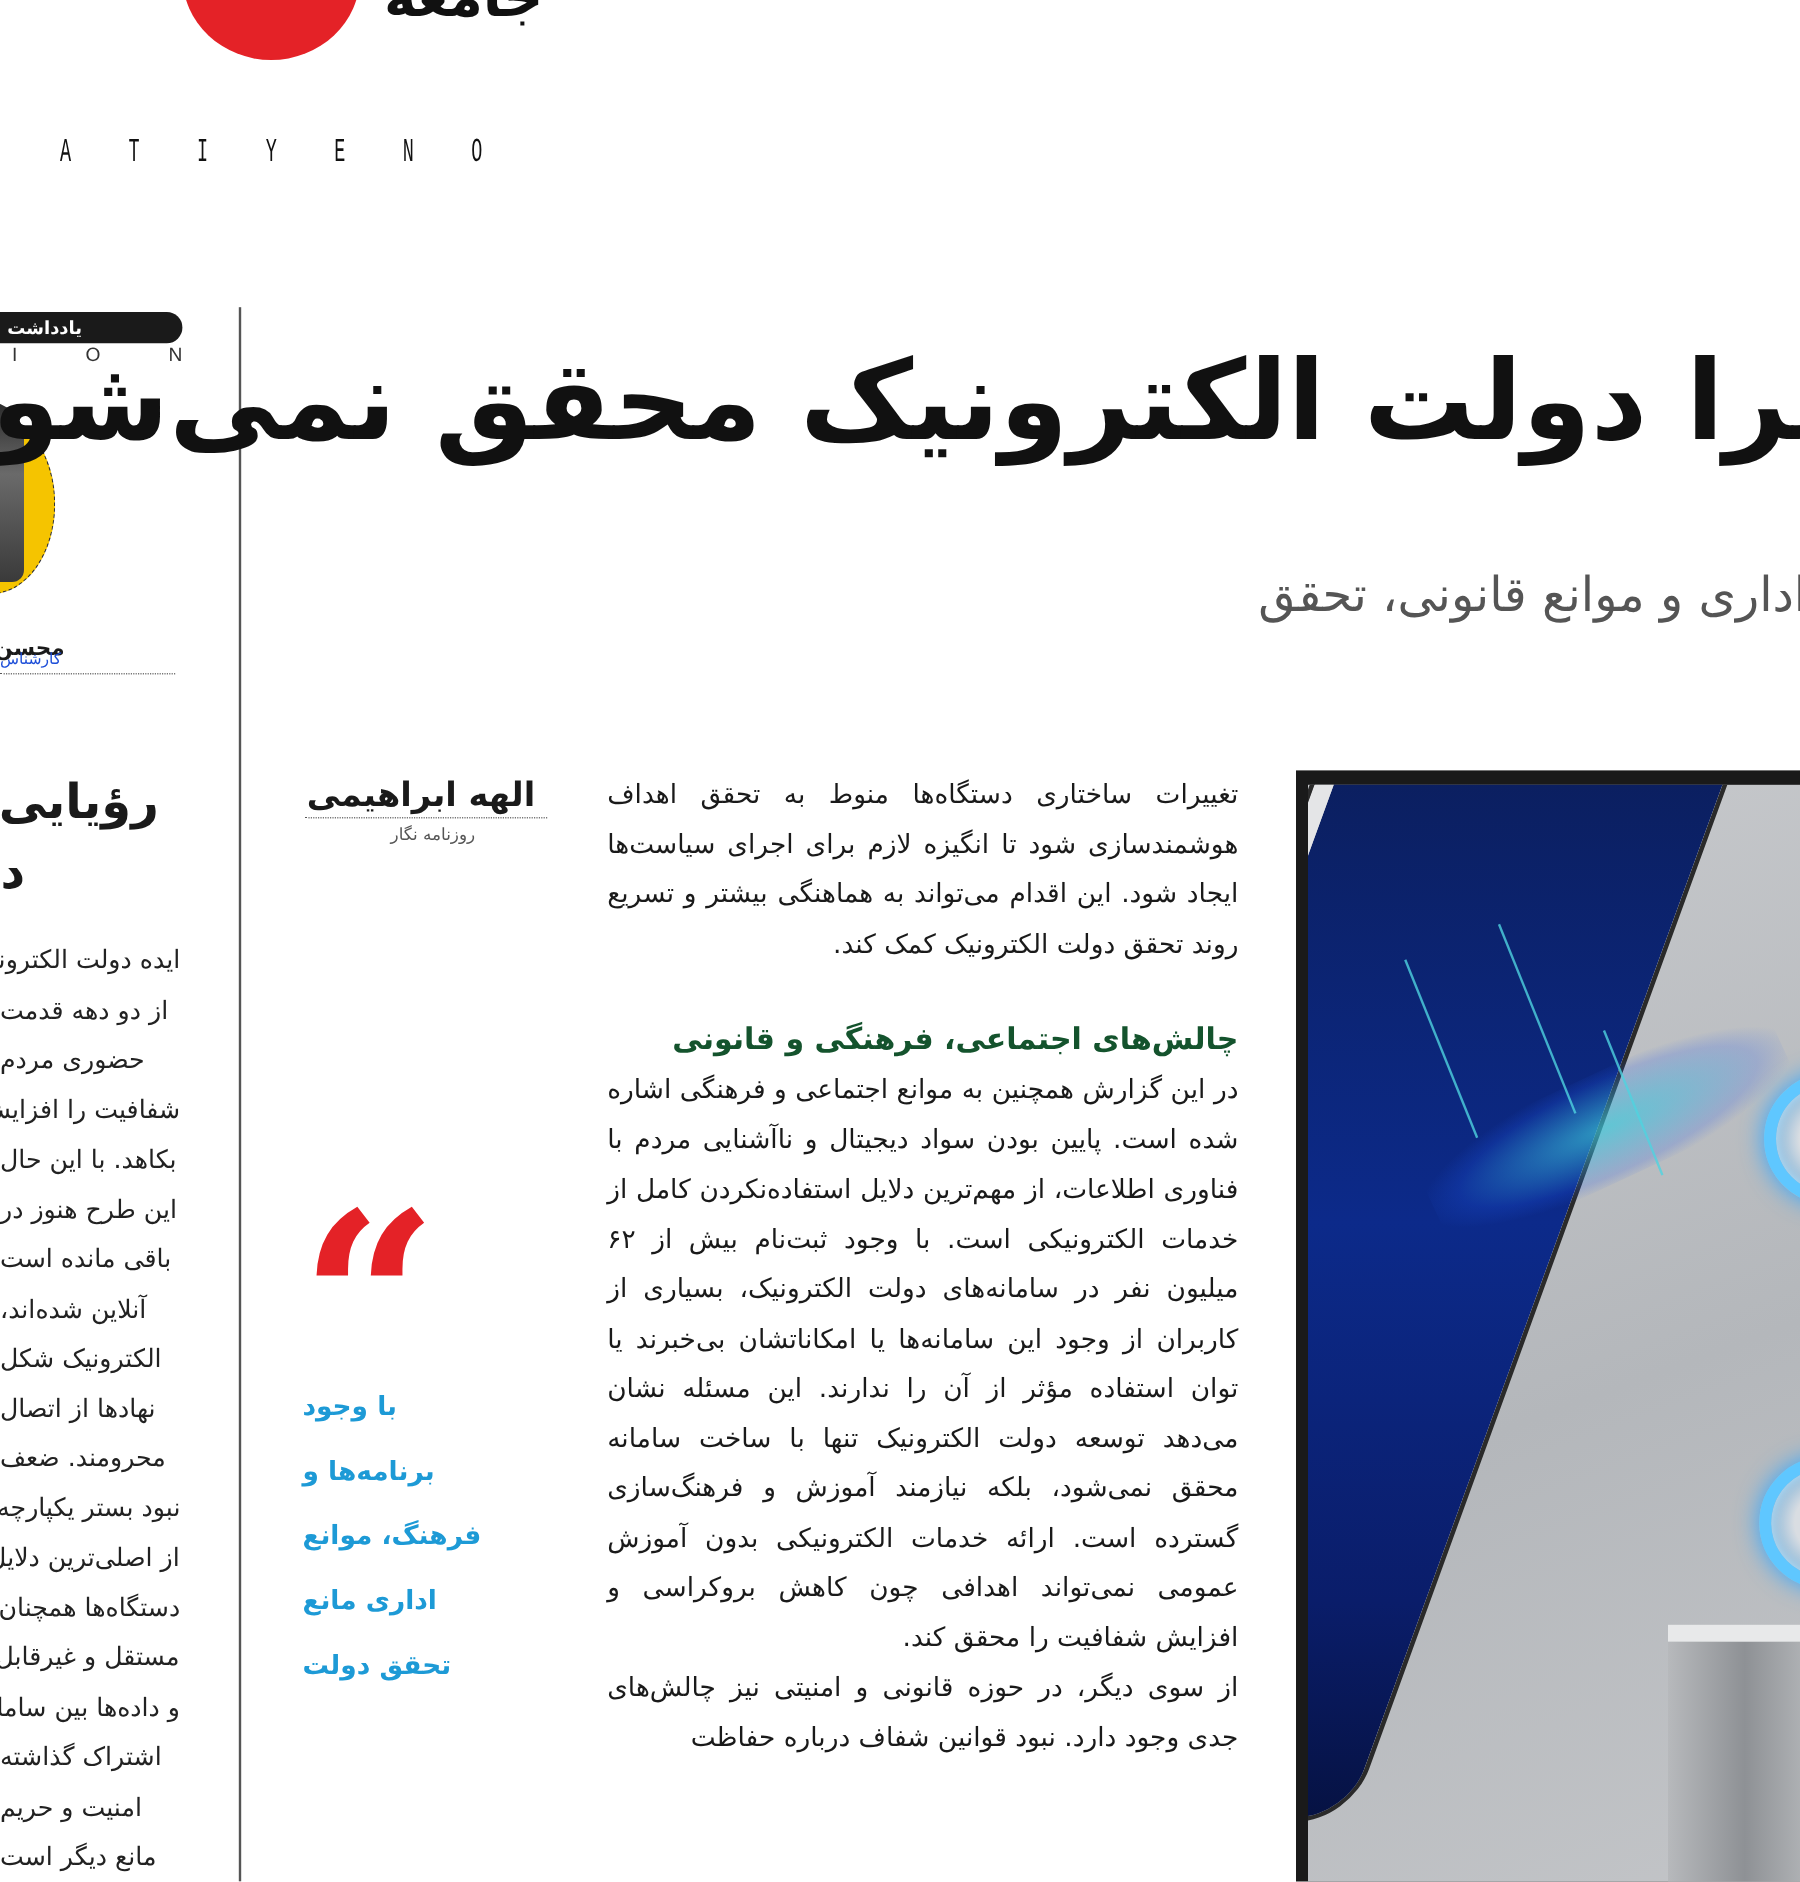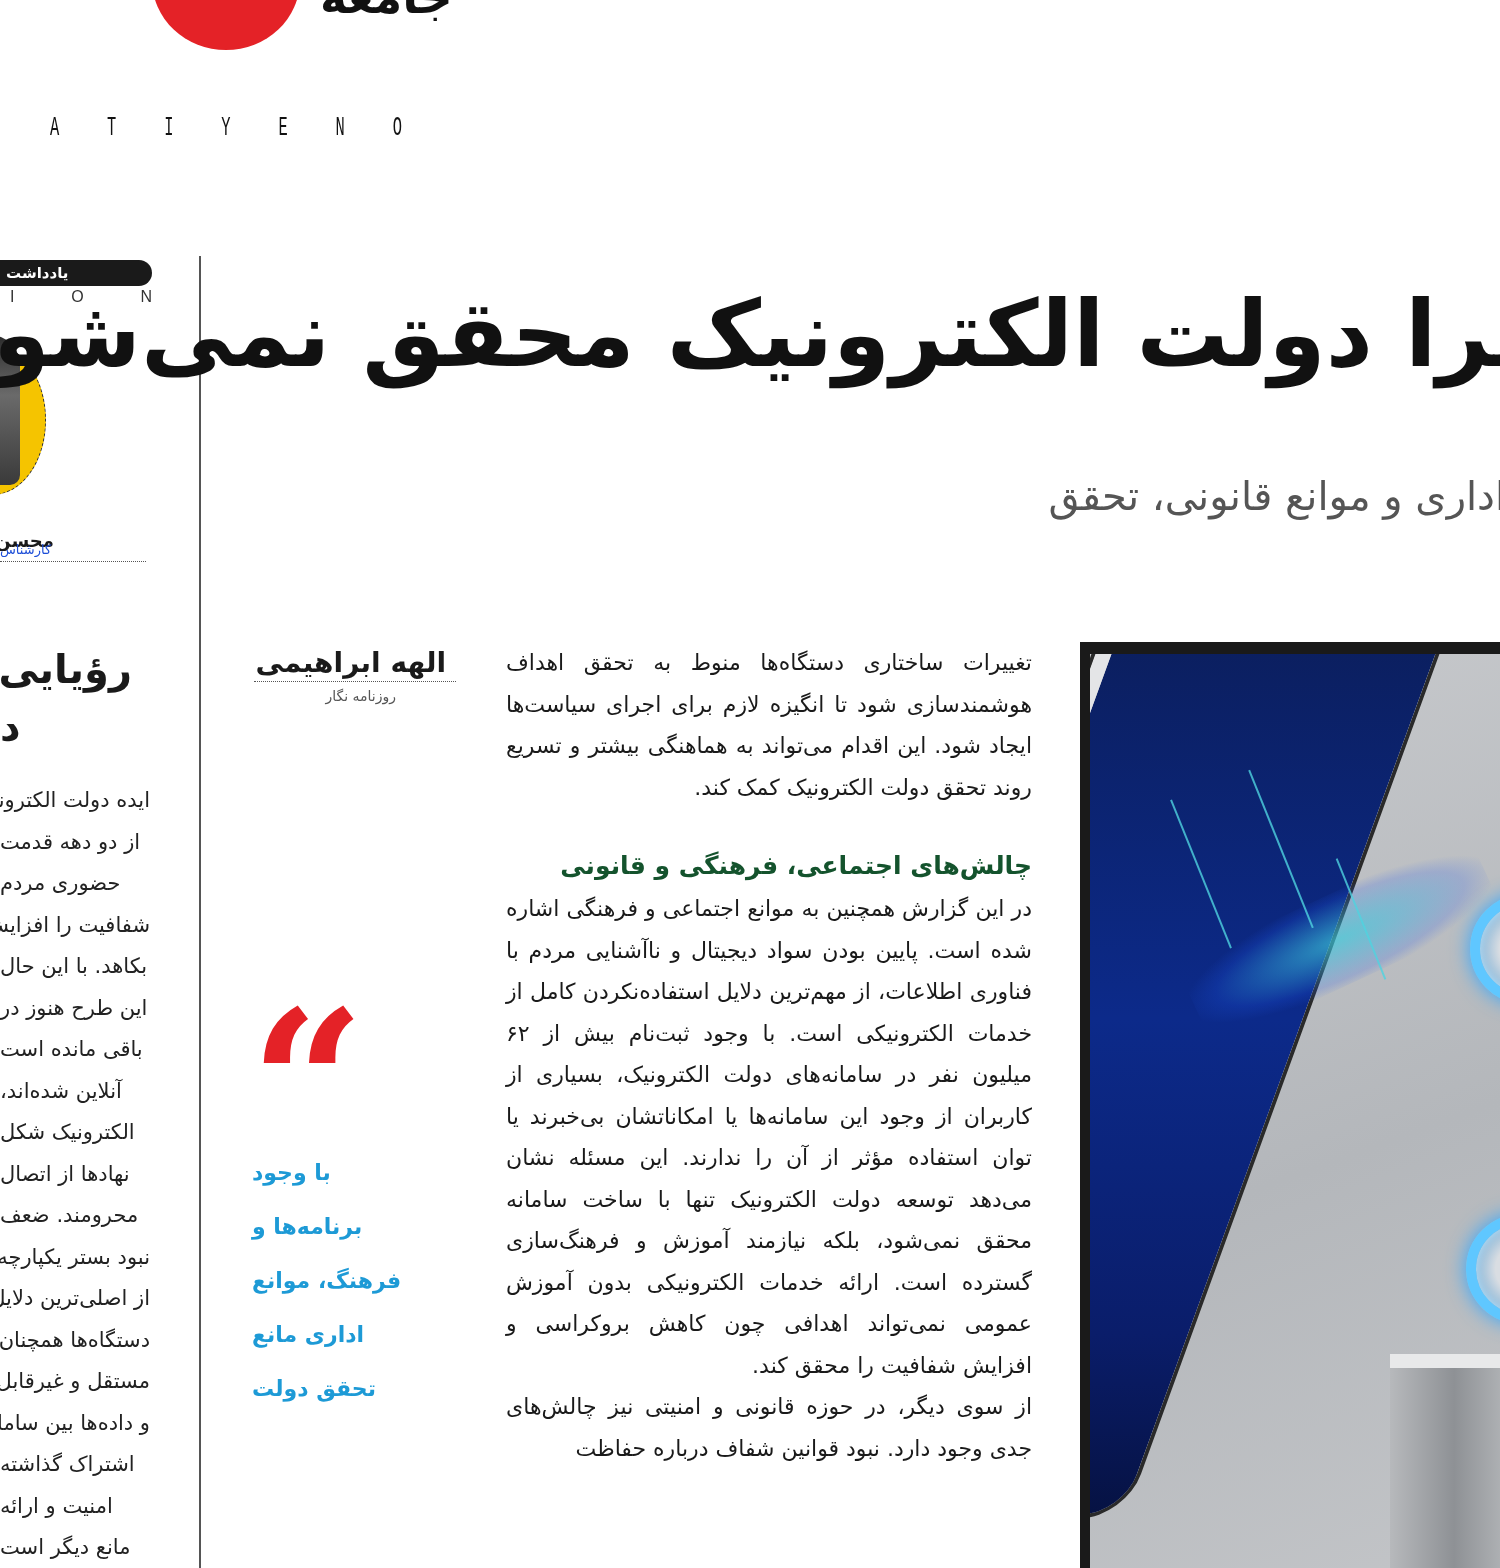--- a/index.html
+++ b/index.html
@@ -193,21 +193,21 @@
   <div class="line">آنلاین شده‌اند،</div>
   <div class="line">الکترونیک شکل</div>
   <div class="line">نهادها از اتصال</div>
   <div class="line">محرومند. ضعف</div>
   <div class="line">نبود بستر یکپارچه</div>
   <div class="line">از اصلی‌ترین دلایل</div>
   <div class="line">دستگاه‌ها همچنان</div>
   <div class="line">مستقل و غیرقابل</div>
   <div class="line">و داده‌ها بین سامانه</div>
   <div class="line">اشتراک گذاشته</div>
-  <div class="line">امنیت و ارائه</div>
+  <div class="line">امنیت و حریم</div>
   <div class="line">مانع دیگر است</div>
 </div>
 
 <div class="col-divider"></div>
 
 <h1 class="main-headline">چرا دولت الکترونیک محقق نمی‌شود؟</h1>
 <div class="main-subtitle">اداری و موانع قانونی، تحقق</div>
 
 <div class="byline-name">الهه ابراهیمی</div>
 <div class="byline-rule"></div>

